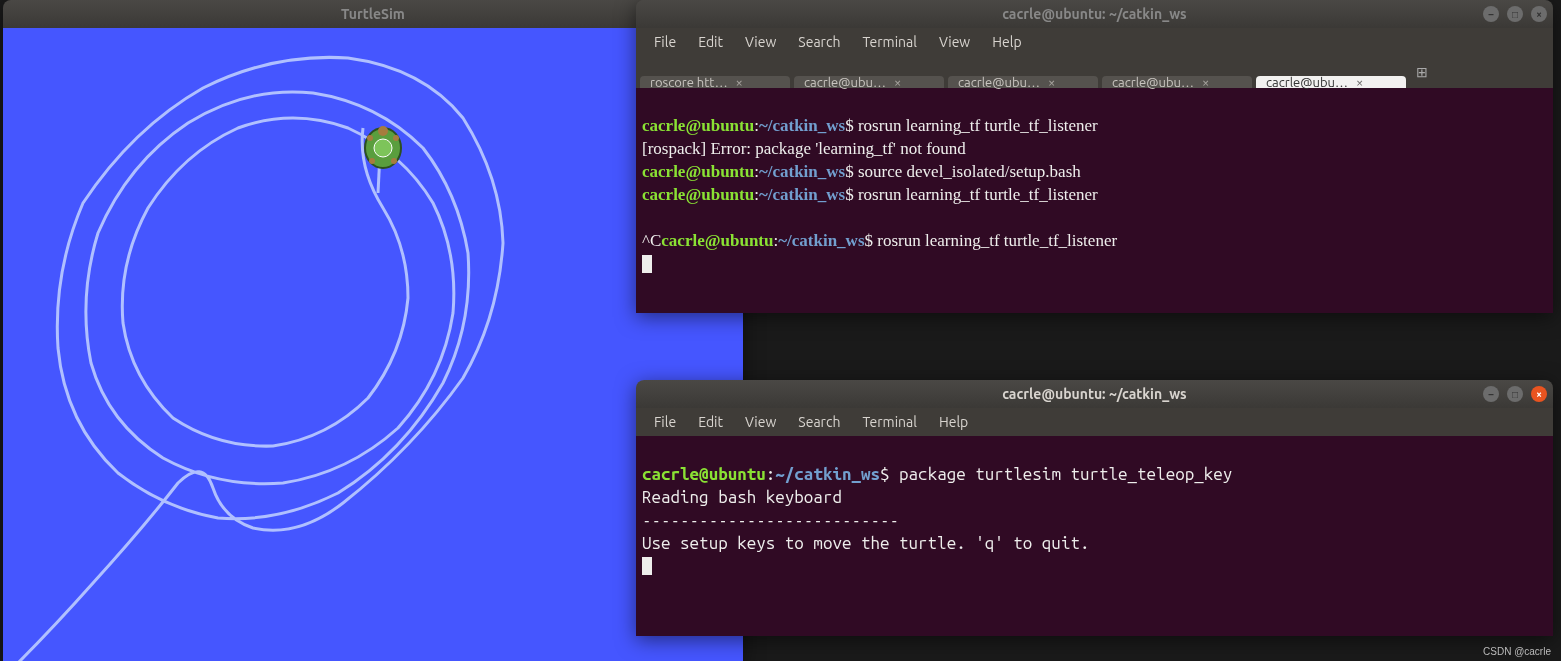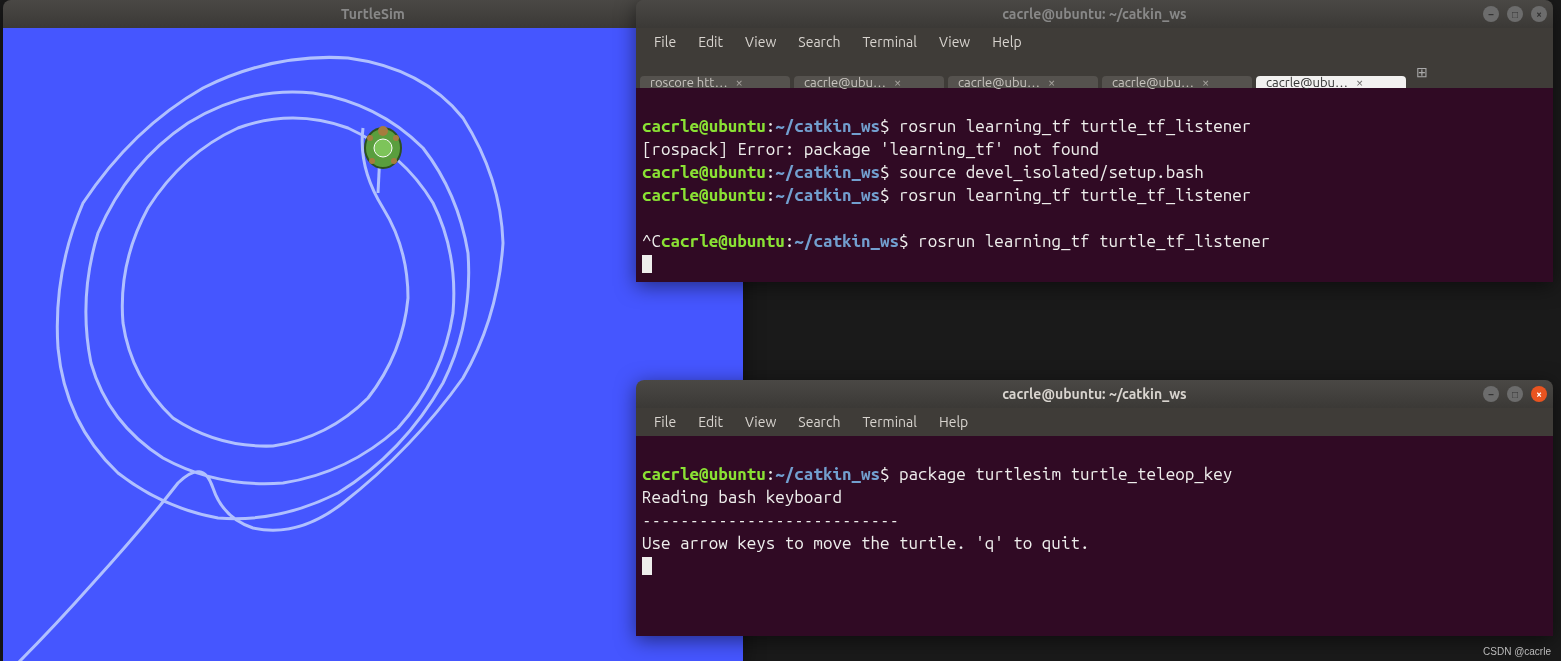--- a/index.html
+++ b/index.html
@@ -194,21 +194,21 @@
     <div class="tab">
       <span>cacrle@ubu…</span>
       <span class="tab-close">×</span>
     </div>
     <div class="tab active">
       <span>cacrle@ubu…</span>
       <span class="tab-close">×</span>
     </div>
     <div class="tab-add">⊞</div>
   </div>
-  <div class="terminal-body" style="height:194px;">
+  <div class="terminal-body" style="height:225px;font-family:Liberation Serif, serif;">
 <span class="prompt-user">cacrle@ubuntu</span><span>:</span><span class="prompt-path">~/catkin_ws</span><span>$ rosrun learning_tf turtle_tf_listener</span>
 <span>[rospack] Error: package 'learning_tf' not found</span>
 <span class="prompt-user">cacrle@ubuntu</span><span>:</span><span class="prompt-path">~/catkin_ws</span><span>$ source devel_isolated/setup.bash</span>
 <span class="prompt-user">cacrle@ubuntu</span><span>:</span><span class="prompt-path">~/catkin_ws</span><span>$ rosrun learning_tf turtle_tf_listener</span>
 <span></span>
 <span>^C</span><span class="prompt-user">cacrle@ubuntu</span><span>:</span><span class="prompt-path">~/catkin_ws</span><span>$ rosrun learning_tf turtle_tf_listener</span>
 <span class="cursor"></span></div>
 </div>
 
 <div class="window" style="left:636px; top:380px; width:917px;">
@@ -225,17 +225,17 @@
     <div class="menu-item">Edit</div>
     <div class="menu-item">View</div>
     <div class="menu-item">Search</div>
     <div class="menu-item">Terminal</div>
     <div class="menu-item">Help</div>
   </div>
   <div class="terminal-body" style="height:200px;">
 <span class="prompt-user">cacrle@ubuntu</span><span>:</span><span class="prompt-path">~/catkin_ws</span><span>$ package turtlesim turtle_teleop_key</span>
 <span>Reading bash keyboard</span>
 <span>---------------------------</span>
-<span>Use arrow keys to move the turtle. 'q' to quit.</span>
+<span>Use setup keys to move the turtle. 'q' to quit.</span>
 <span class="cursor"></span></div>
 </div>
 
 <div class="watermark">CSDN @cacrle</div>
 
 </body></html>

